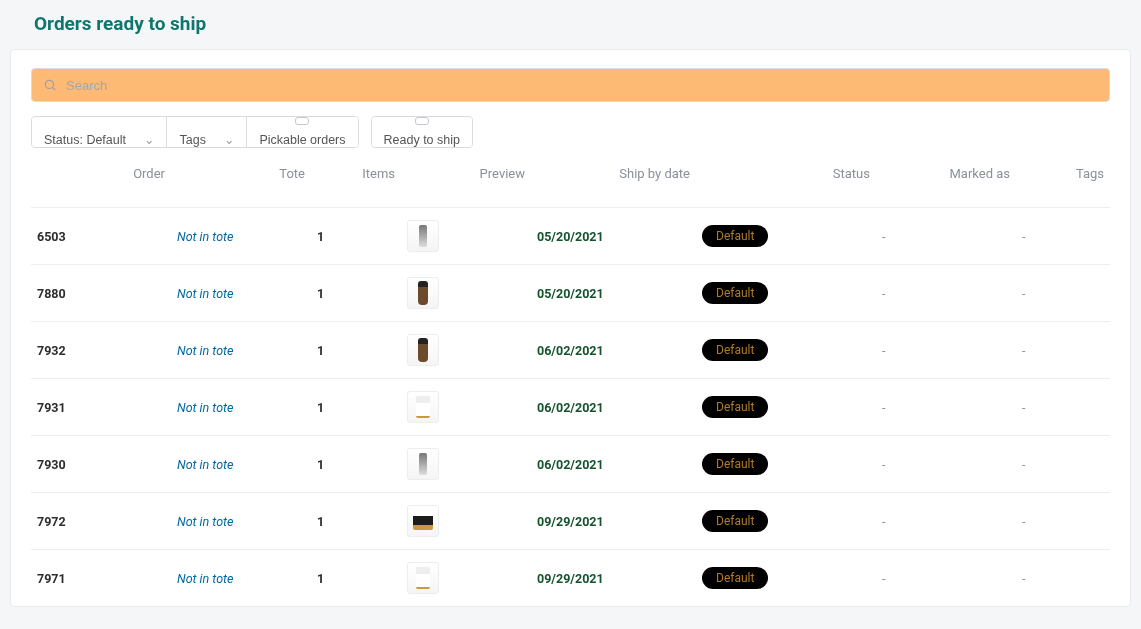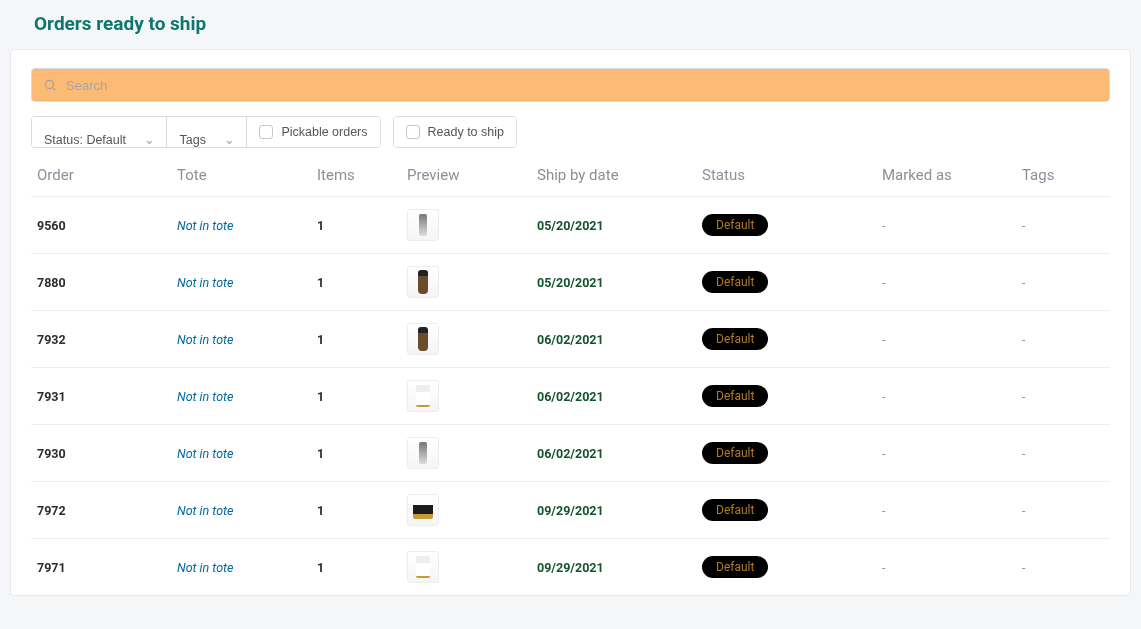--- a/index.html
+++ b/index.html
@@ -9,24 +9,24 @@
     .card { background:#fff; border-radius:4px; border:1px solid #e8e9ec; padding:18px 20px 0 20px; }
     .search-wrap { position:relative; margin-bottom:14px; }
     .search-wrap svg { position:absolute; left:12px; top:50%; transform:translateY(-50%); pointer-events:none; }
     .search-input { width:100%; height:34px; border:1px solid #d9dbe0; border-radius:4px; padding:0 12px 0 34px; font-size:13px; color:#555; background:#fdba74; }
     .search-input::placeholder { color:#a2a6ad; }
     .filters { display:flex; gap:0; margin-bottom:10px; }
     .fgroup { display:flex; border:1px solid #d9dbe0; border-radius:4px; overflow:hidden; margin-right:12px; }
     .fseg { display:flex; align-items:flex-end; height:30px; padding:0 12px; font-size:12.5px; color:#555; background:#fff; cursor:pointer; border:none; gap:18px; }
     .fseg + .fseg { border-left:1px solid #d9dbe0; }
     .chev { color:#9ba0a8; }
-    .chkseg { display:flex; align-items:center; gap:8px; }
+    .chkseg { display:flex; align-items:center; gap:8px;flex-direction:column; }
     .chkbox { width:14px; height:14px; border:1px solid #c5c8ce; border-radius:3px; }
     table { width:100%; border-collapse:collapse; }
-    thead th { text-align:left; font-weight:400; font-size:15px; color:#8b909a; padding:8px 6px 12px 6px; }
+    thead th { text-align:right; font-weight:400; font-size:13px; color:#8b909a; padding:8px 6px 26px 6px; }
     tbody tr { border-top:1px solid #edeef1; }
     tbody td { padding:12px 6px; font-size:12.5px; vertical-align:middle; }
     .c-order { width:140px; color:#2d2d2d; font-weight:700; }
     .c-tote  { width:140px; color:#0369a1;font-style:italic; }
     .c-items { width:90px; color:#2d2d2d; font-weight:700; }
     .c-prev  { width:130px; }
     .c-ship  { width:165px; color:#14532d; font-weight:700; }
     .c-status{ width:180px; }
     .c-mark  { width:140px; color:#8b909a; }
     .c-tags  { color:#8b909a; }
@@ -86,21 +86,21 @@
           <th>Items</th>
           <th>Preview</th>
           <th>Ship by date</th>
           <th>Status</th>
           <th>Marked as</th>
           <th>Tags</th>
         </tr>
       </thead>
       <tbody id="rows">
           <tr>
-            <td class="c-order">9560</td>
+            <td class="c-order">6503</td>
             <td class="c-tote">Not in tote</td>
             <td class="c-items">1</td>
             <td class="c-prev">
               <div class="thumb light">
                 <div class="prod pen"></div>
               </div>
             </td>
             <td class="c-ship">05/20/2021</td>
             <td class="c-status"><span class="badge">Default</span></td>
             <td class="c-mark">-</td>

